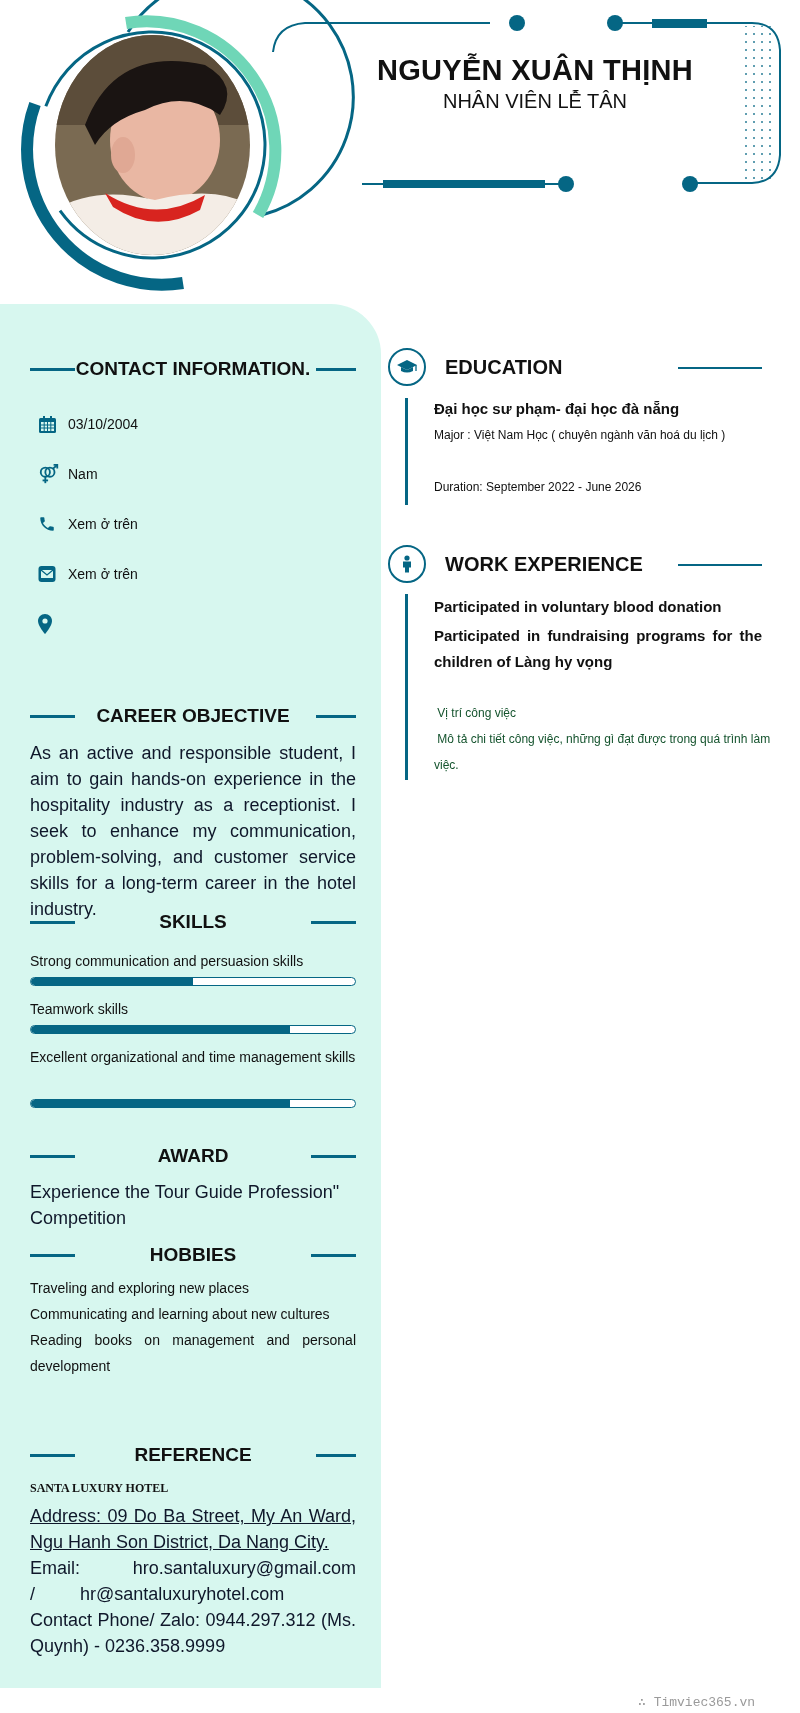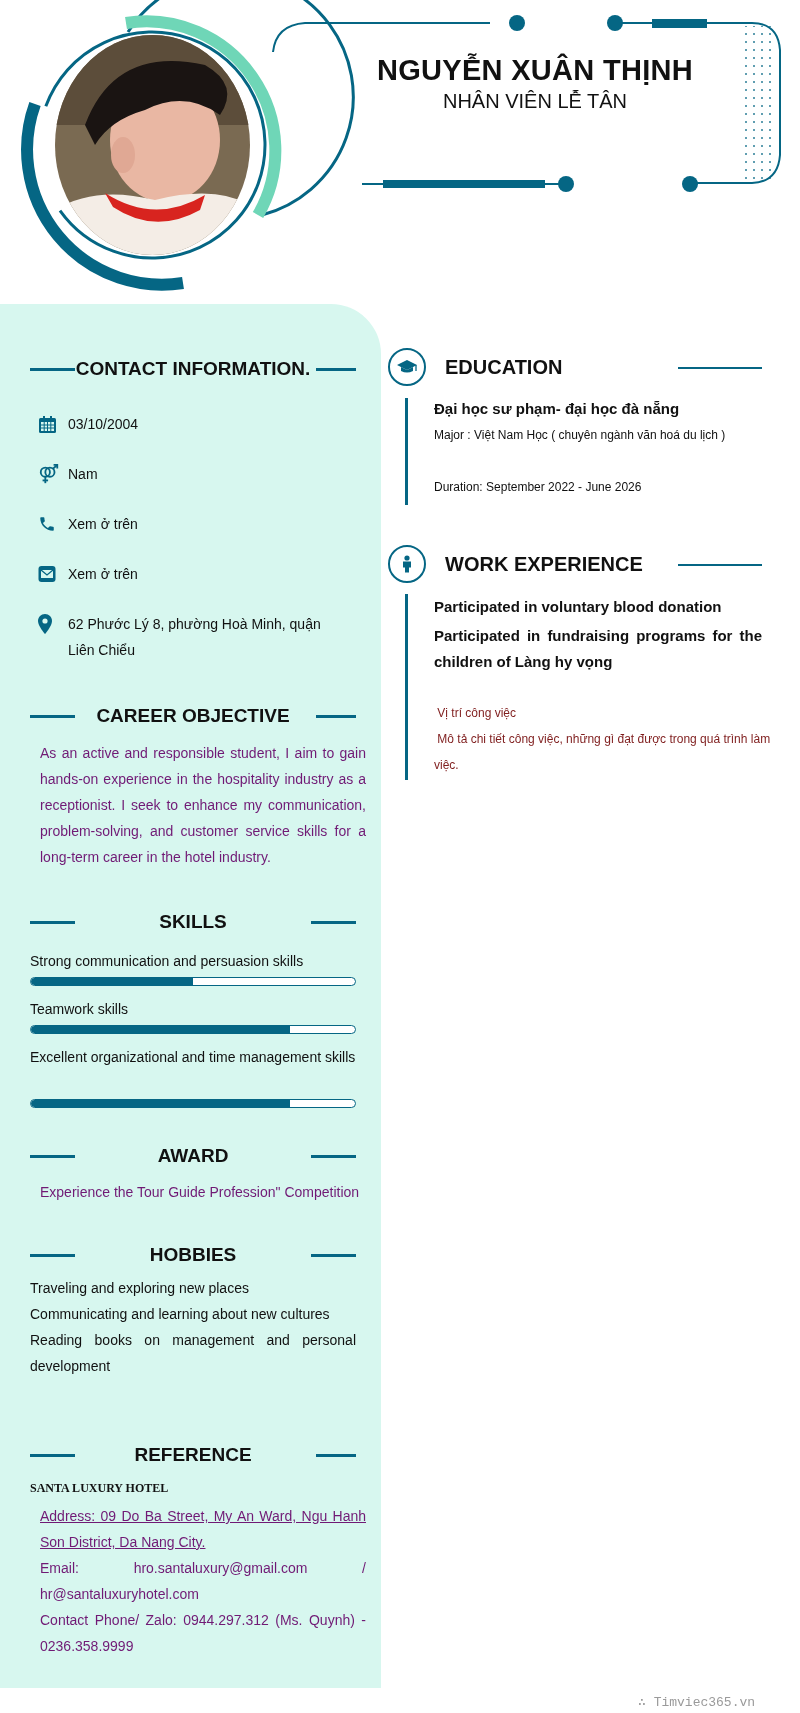--- a/index.html
+++ b/index.html
@@ -18,38 +18,38 @@
   .sec-title { position: absolute; left: 30px; width: 326px; height: 24px; }
   .sec-title .line { position: absolute; top: 11px; height: 3px; background: #056684; width: 45px; }
   .sec-title .line.l { left: 0; }
   .sec-title .line.r { right: 0; }
   .sec-title .txt { position: absolute; left: 0; right: 0; text-align: center; font-weight: bold; font-size: 19px; line-height: 24px; }
 
   .contact-row { position: absolute; left: 38px; width: 320px; font-size: 14px; line-height: 26px; display: flex; align-items: flex-start; }
   .contact-row .ic { width: 22px; height: 26px; display: flex; align-items: center; justify-content: flex-start; margin-right: 8px; flex: none; }
   .contact-row .ic svg { display: block; }
 
-  .para { position: absolute; left: 40px; width: 326px; font-size: 14px; line-height: 26px; text-align: justify; color: #701a75; }
+  .para { position: absolute; left: 30px; width: 326px; font-size: 18px; line-height: 26px; text-align: justify; color: #0f172a; }
 
   .skill-label { position: absolute; left: 30px; width: 326px; font-size: 14px; line-height: 26px; text-align: justify; text-align-last: left; }
   .bar { position: absolute; left: 30px; width: 326px; height: 9px; border: 1.5px solid #056684; border-radius: 5px; background: #ffffff; overflow: hidden; }
   .bar .fill { height: 100%; background: #056684; border-radius: 5px 0 0 5px; }
 
   .hobby { position: absolute; left: 30px; width: 326px; font-size: 14px; line-height: 26px; text-align: justify; }
 
   .ref-name { position: absolute; left: 30px; top: 1481px; font-family: "Liberation Serif", serif; font-weight: bold; font-size: 12px; }
 
   
   .r-title-icon { position: absolute; left: 388px; width: 38px; height: 38px; border: 2.5px solid #056684; border-radius: 50%; display: flex; align-items: center; justify-content: center; }
   .r-title { position: absolute; left: 445px; font-size: 20px; font-weight: bold; }
   .r-line { position: absolute; left: 678px; width: 84px; height: 2px; background: #056684; }
   .r-vline { position: absolute; left: 405px; width: 3px; background: #056684; }
   .r-text { position: absolute; left: 434px; width: 328px; font-size: 12px; line-height: 26px; text-align: justify; }
   .r-bold { font-weight: bold; font-size: 15px; }
-  .r-muted { color: #7f1d1d; }
+  .r-muted { color: #14532d; }
 
   .watermark { position: absolute; left: 638px; top: 1694px; font-family: "Liberation Mono", monospace; font-size: 13px; color: #9a9a9a; }
 </style>
 </head>
 <body>
 
 <svg class="header-deco" viewBox="0 0 800 300" xmlns="http://www.w3.org/2000/svg">
   <defs>
     <pattern id="dots" x="0" y="0" width="8" height="8" patternUnits="userSpaceOnUse">
       <circle cx="2" cy="2" r="1" fill="#056684"></circle>
@@ -151,21 +151,20 @@
   <span>Xem ở trên</span>
 </div>
 
 <div class="contact-row" style="top:611px; width:290px;">
   <span class="ic">
     <svg width="14" height="20" viewBox="0 0 14 20">
         <path d="M7 0C3.1 0 0 3.1 0 7c0 5 7 13 7 13s7-8 7-13c0-3.9-3.1-7-7-7z" fill="#056684"></path>
         <circle cx="7" cy="7" r="2.6" fill="#d7f7ef"></circle>
       </svg>
   </span>
-  <span>62 Phước Lý 8, phường Hoà Minh,  quận Liên Chiểu</span>
 </div>
 
 <div class="sec-title" style="top:704px;">
   <div class="line l"></div>
   <div class="txt">CAREER OBJECTIVE</div>
   <div class="line r" style="width:40px;"></div>
 </div>
 <div class="para" style="top:740px;">As an active and responsible student, I aim to gain hands-on experience in the hospitality industry as a receptionist. I seek to enhance my communication, problem-solving, and customer service skills for a long-term career in the hotel industry.</div>
 
 <div class="sec-title" style="top:910px;">

